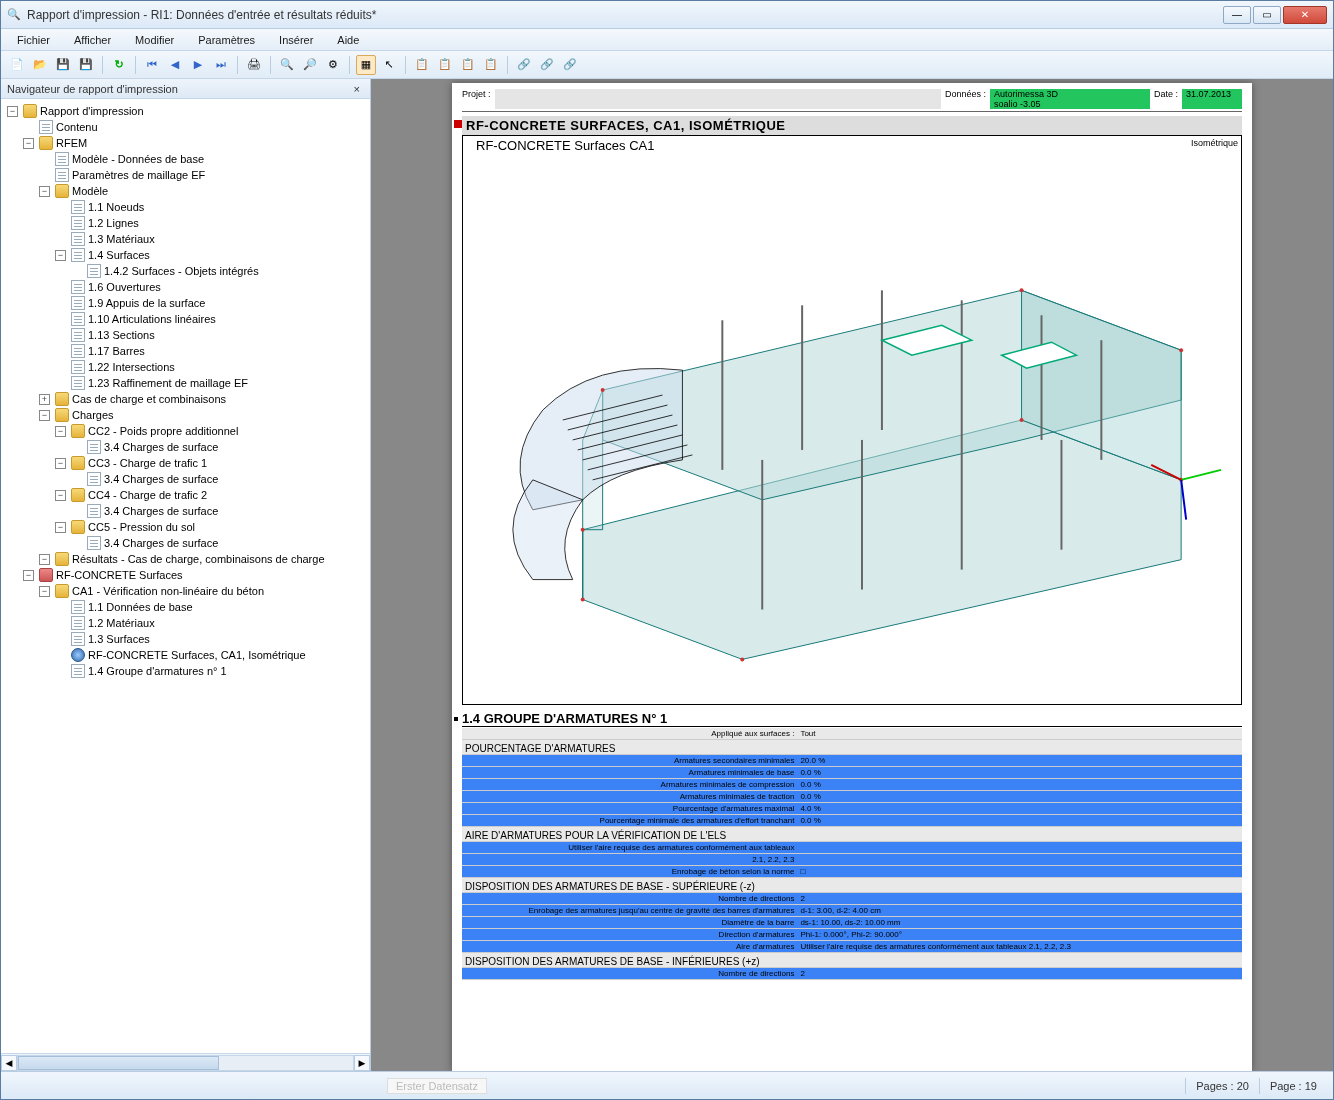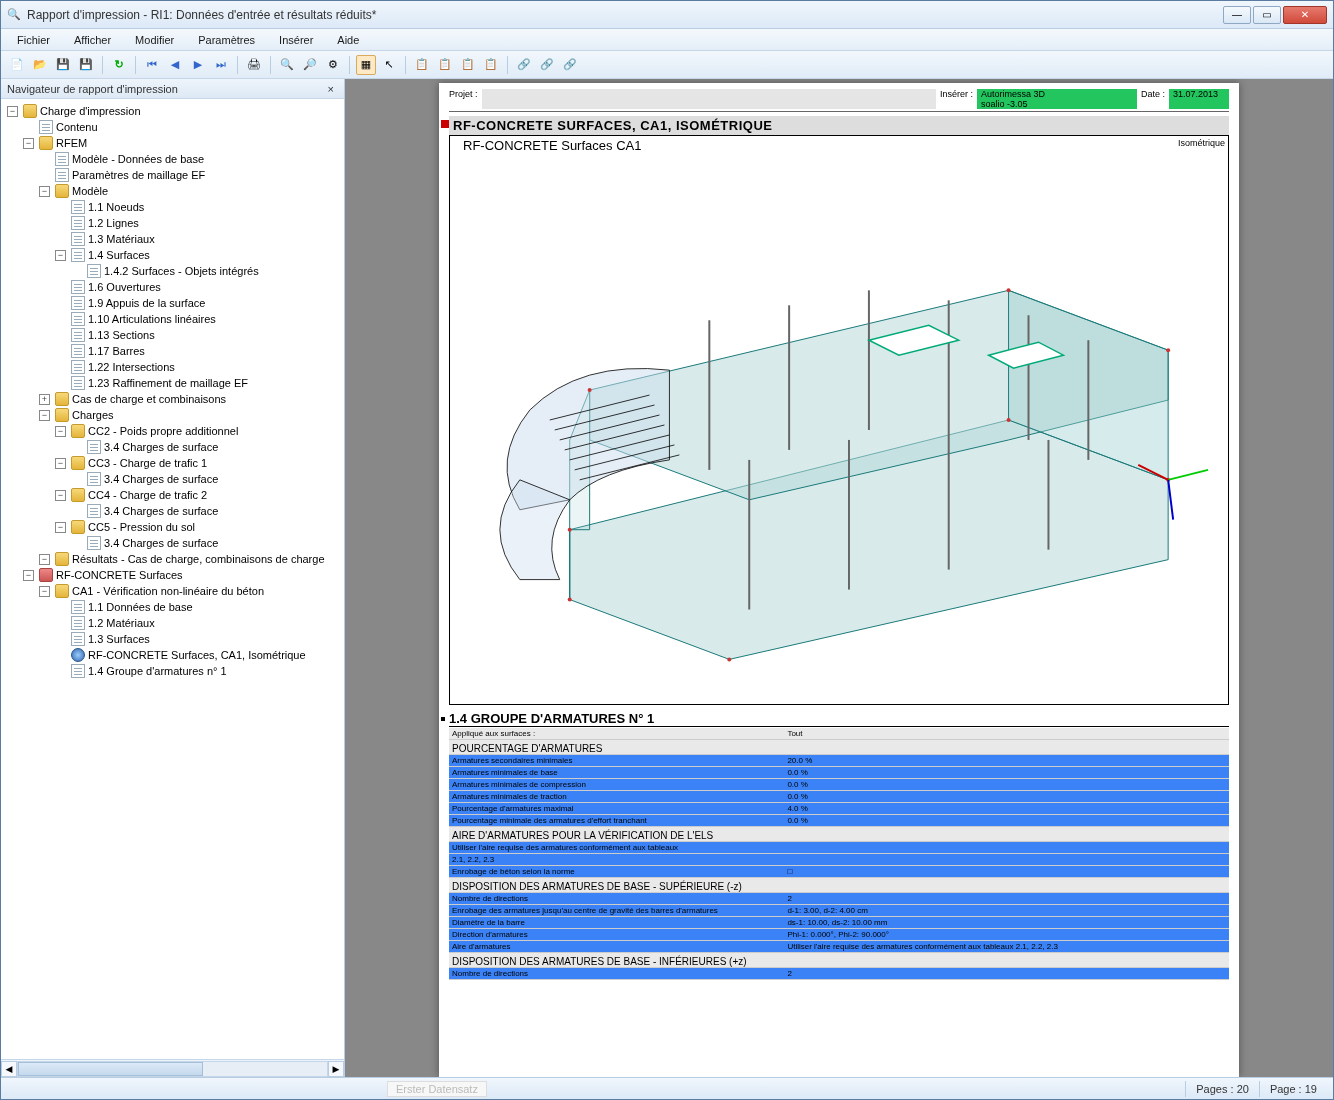--- a/index.html
+++ b/index.html
@@ -11,21 +11,21 @@
 .winbtns { display: flex; gap: 2px; }
 .winbtn { width: 28px; height: 18px; border: 1px solid #8fa8c3; background: linear-gradient(#f5f9fd, #dae8f5); display: flex; align-items: center; justify-content: center; font-size: 10px; border-radius: 2px; cursor: pointer; }
 .winbtn.close { background: linear-gradient(#e67a6e, #d04a3a); color: #fff; border-color: #a03528; width: 44px; }
 .menubar { height: 22px; background: linear-gradient(#f4f8fc, #e4eef8); border-bottom: 1px solid #c5d6e8; display: flex; align-items: center; padding: 0 8px; gap: 8px; }
 .menubar .mi { padding: 2px 8px; cursor: pointer; color: #1a1a1a; }
 .toolbar { height: 28px; background: linear-gradient(#f2f7fc, #e0ecf7); border-bottom: 1px solid #c5d6e8; display: flex; align-items: center; padding: 0 6px; gap: 3px; }
 .toolbar .tb { width: 20px; height: 20px; display: flex; align-items: center; justify-content: center; border: 1px solid transparent; cursor: pointer; border-radius: 2px; }
 .toolbar .sep { width: 1px; height: 18px; background: #b8cde2; margin: 0 3px; }
 .toolbar .tb.active { background: #fde9c6; border-color: #d8aa5a; }
 .content { flex: 1; display: flex; overflow: hidden; }
-.navigator { width: 344px; background: #fff; border-right: 1px solid #b8cde2; display: flex; flex-direction: column; }
+.navigator { width: 370px; background: #fff; border-right: 1px solid #b8cde2; display: flex; flex-direction: column; }
 .nav-header { height: 20px; background: linear-gradient(#eef4fb, #dde9f5); border-bottom: 1px solid #c5d6e8; display: flex; align-items: center; padding: 0 6px; font-size: 11px; color: #333; }
 .nav-header .x { margin-left: auto; cursor: pointer; padding: 0 4px; }
 .tree { flex: 1; overflow-y: auto; overflow-x: hidden; padding: 4px 2px; font-size: 11px; color: #000; }
 .tree ul { list-style: none; padding-left: 16px; }
 .tree > ul { padding-left: 2px; }
 .tree li { white-space: nowrap; line-height: 16px; position: relative; }
 .tree .row { display: flex; align-items: center; gap: 3px; padding: 0 2px; cursor: pointer; }
 .tree .tg { width: 11px; height: 11px; border: 1px solid #888; background: #fff; display: inline-flex; align-items: center; justify-content: center; font-size: 9px; line-height: 9px; color: #444; margin-right: 2px; cursor: pointer; }
 .tree .tg.blank { border: none; background: transparent; }
 .tree .ic { width: 14px; height: 14px; display: inline-block; }
@@ -47,25 +47,25 @@
 .heading-bar { background: #ddd; font-weight: bold; font-size: 13px; letter-spacing: .5px; padding: 2px 4px; position: relative; }
 .heading-bar .redmark { position: absolute; left: -8px; top: 4px; width: 8px; height: 8px; background: #c00; }
 .iso-box { border: 1px solid #000; height: 570px; position: relative; margin-bottom: 6px; }
 .iso-box .sub-l { position: absolute; left: 13px; top: 2px; font-size: 13px; }
 .iso-box .sub-r { position: absolute; right: 3px; top: 2px; font-size: 9px; }
 .iso-box svg { width: 100%; height: 100%; }
 .section-h { font-weight: bold; font-size: 13px; border-bottom: 1px solid #000; margin-bottom: 1px; position: relative; }
 .section-h .blkmark { position: absolute; left: -8px; top: 6px; width: 4px; height: 4px; background: #000; }
 .dtable { width: 100%; font-size: 8px; border-collapse: collapse; }
 .dtable td { padding: 0 3px; border-bottom: 1px solid #ccc; background: #3b82f6; line-height: 11px; }
-.dtable td.k { width: 43%; }
+.dtable td.k { width: 43%; text-align: right; }
 .dtable td.v { width: 57%; }
 .dtable tr.hd td { font-weight: normal; background: #e9e9e9; }
 .dtable tr.subh td { font-size: 10px; font-weight: normal; background: #e9e9e9; padding-top: 3px; }
-.statusbar { height: 22px; background: linear-gradient(#f0f6fc, #dce9f7); border-top: 1px solid #b8cde2; display: flex; align-items: center; font-size: 11px; color: #333; padding: 0 6px; }
+.statusbar { height: 28px; background: linear-gradient(#f0f6fc, #dce9f7); border-top: 1px solid #b8cde2; display: flex; align-items: center; font-size: 11px; color: #333; padding: 0 6px; }
 .statusbar .ghost { color: #bbb; border: 1px solid #ddd; background: #f7f7f7; padding: 1px 8px; margin-left: 380px; }
 .statusbar .spacer { flex: 1; }
 .statusbar .cell { border-left: 1px solid #b8cde2; padding: 2px 10px; }
 </style>
 </head>
 <body>
 
 <div class="window">
   <div class="titlebar">
     <span class="icon">🔍</span>
@@ -123,21 +123,21 @@
       <div class="nav-header">
         <span>Navigateur de rapport d'impression</span>
         <span class="x">×</span>
       </div>
       <div class="tree">
         <ul>
           <li>
               <div class="row">
                 <span class="tg">−</span>
                 <span class="ic ic-folder"></span>
-                <span>Charge d'impression</span>
+                <span>Rapport d'impression</span>
               </div>
             <ul>
               <li>
                   <div class="row">
                     <span class="tg blank"></span>
                     <span class="ic ic-page"></span>
                     <span>Contenu</span>
                   </div>
                 </li>
               <li>
@@ -409,21 +409,21 @@
           </div>
         <div class="arrow">▶</div>
       </div>
     </div>
 
     <div class="preview">
       <div class="page">
         <div class="page-header">
           <span class="lbl">Projet :</span>
           <span class="flex1"></span>
-          <span class="lbl">Insérer :</span>
+          <span class="lbl">Données :</span>
           <span class="val" style="min-width:160px;">
             <span>Autorimessa 3D</span><br>
             <span>soalio  -3.05</span>
           </span>
           <span class="lbl">Date :</span>
           <span class="val">31.07.2013</span>
         </div>
         <div class="heading-bar">
           <span class="redmark"></span>
           <span>RF-CONCRETE SURFACES, CA1, ISOMÉTRIQUE</span>

